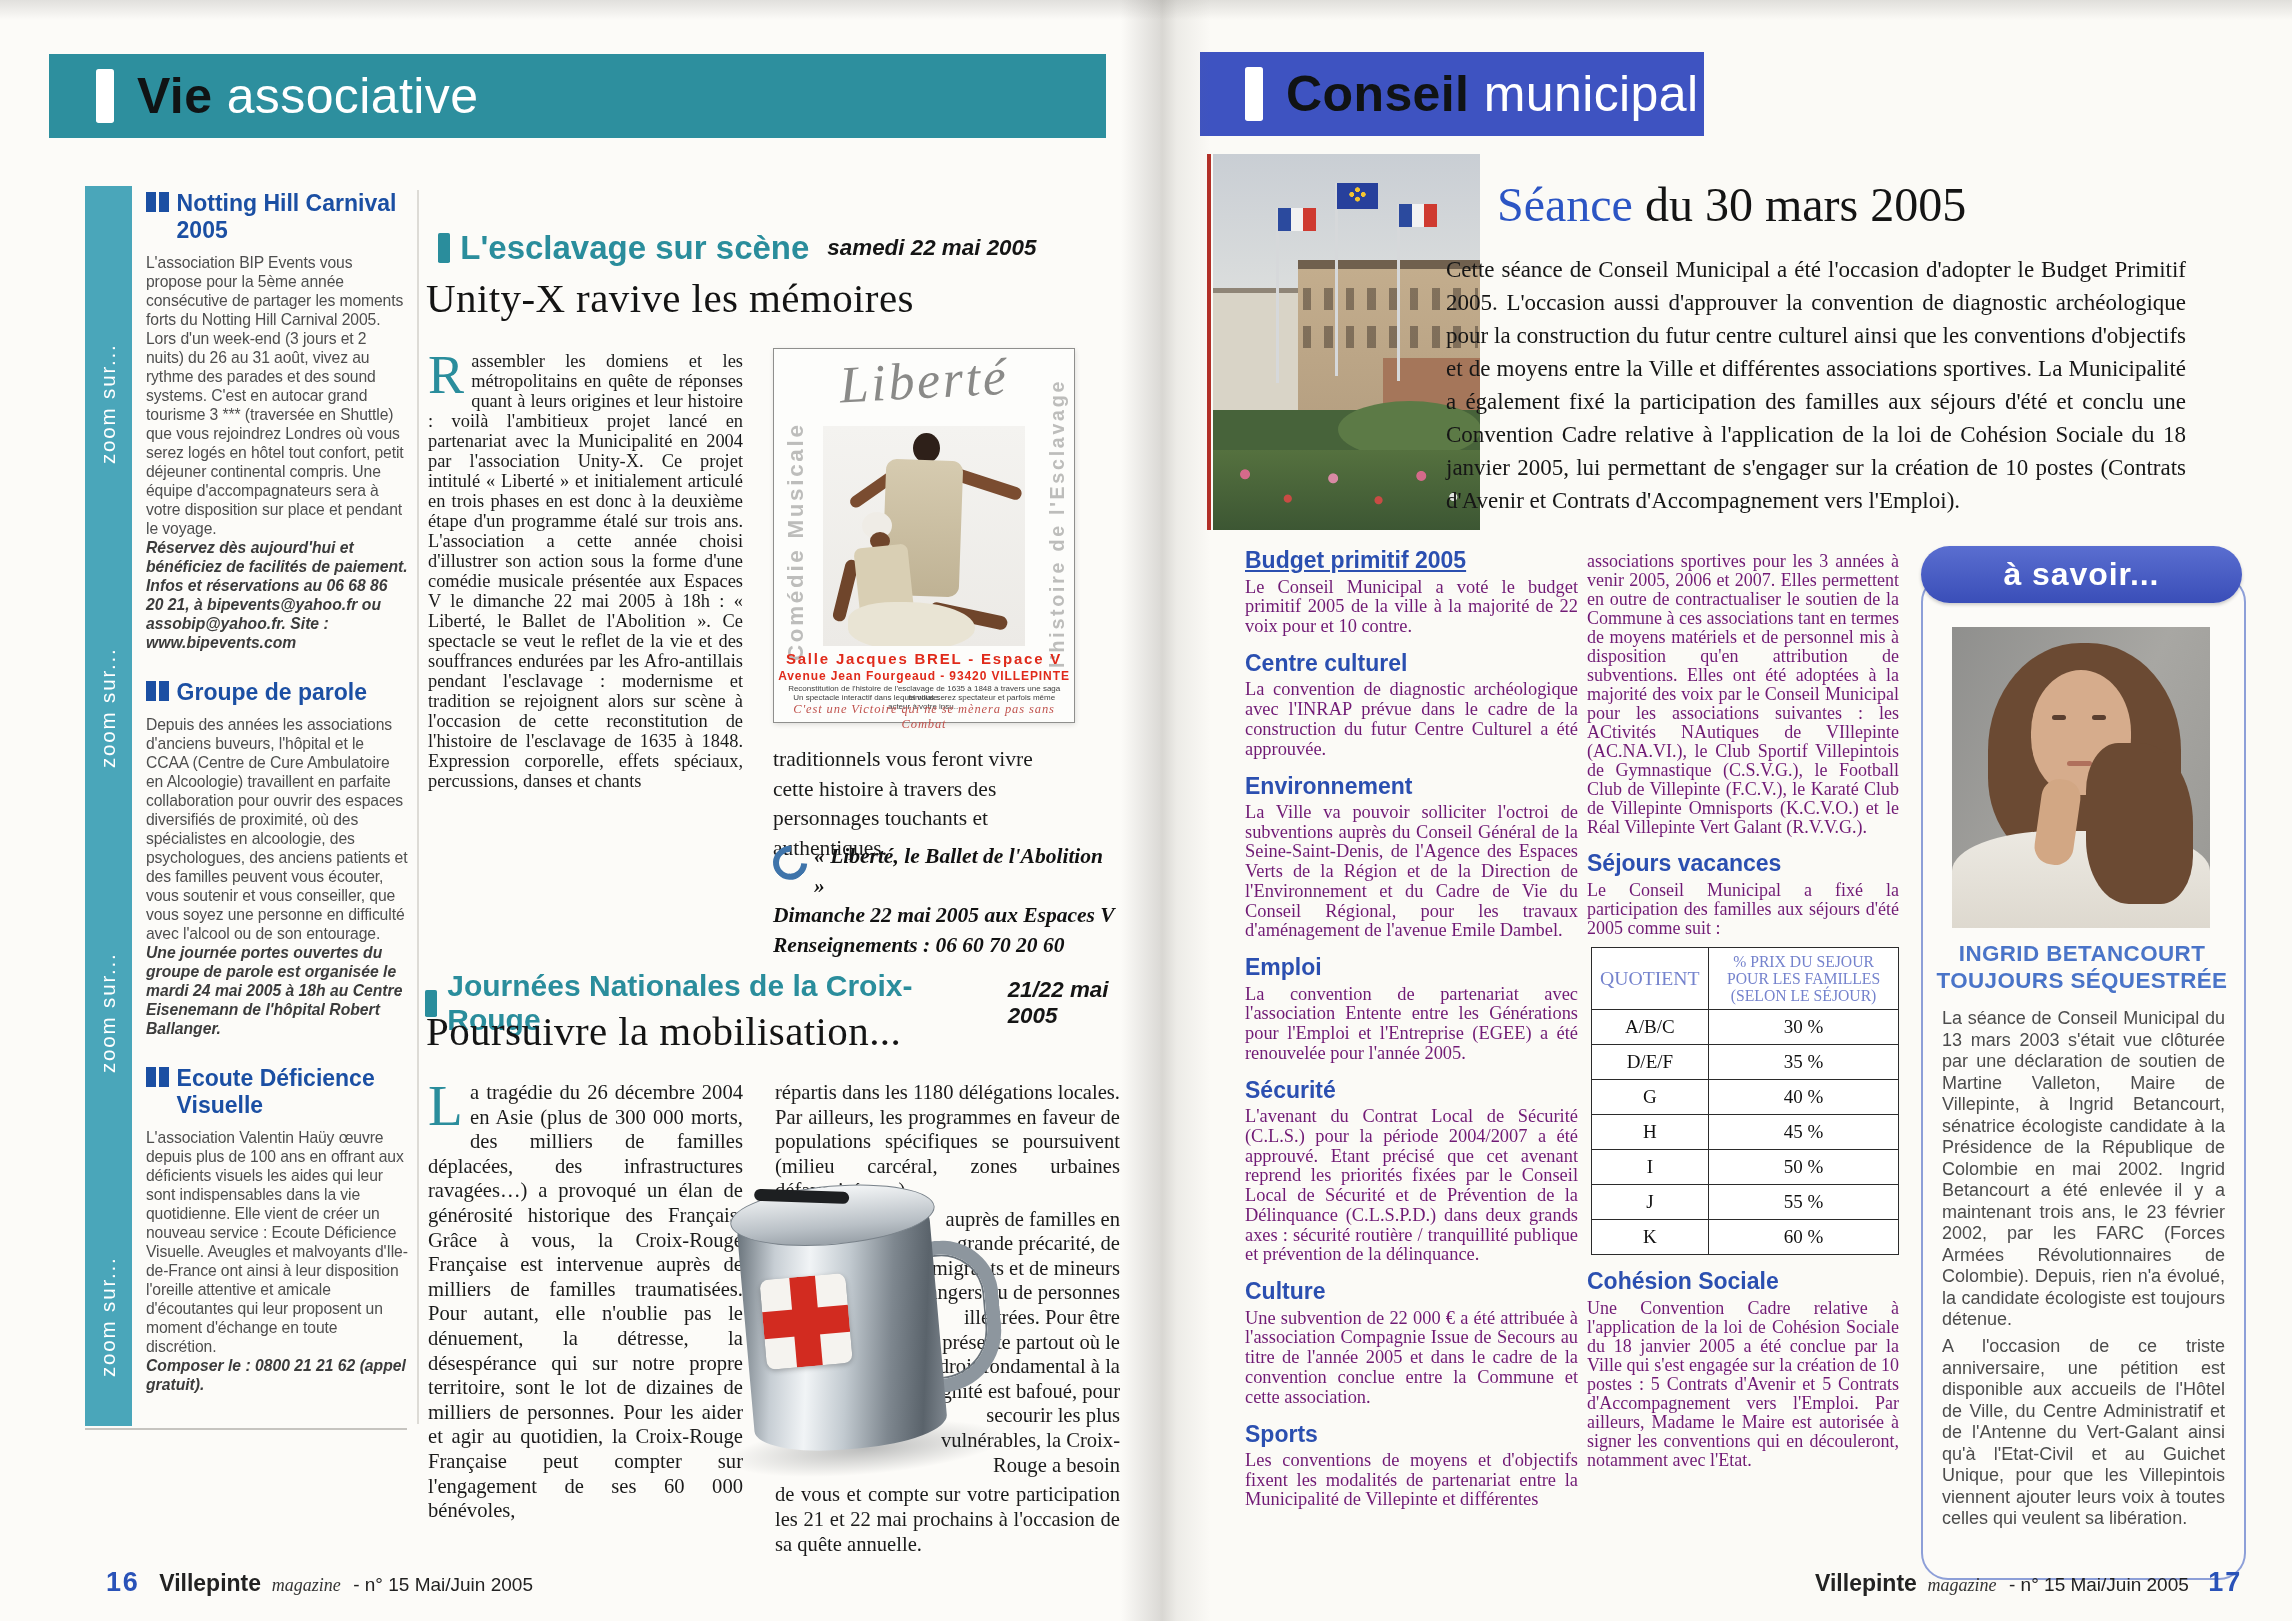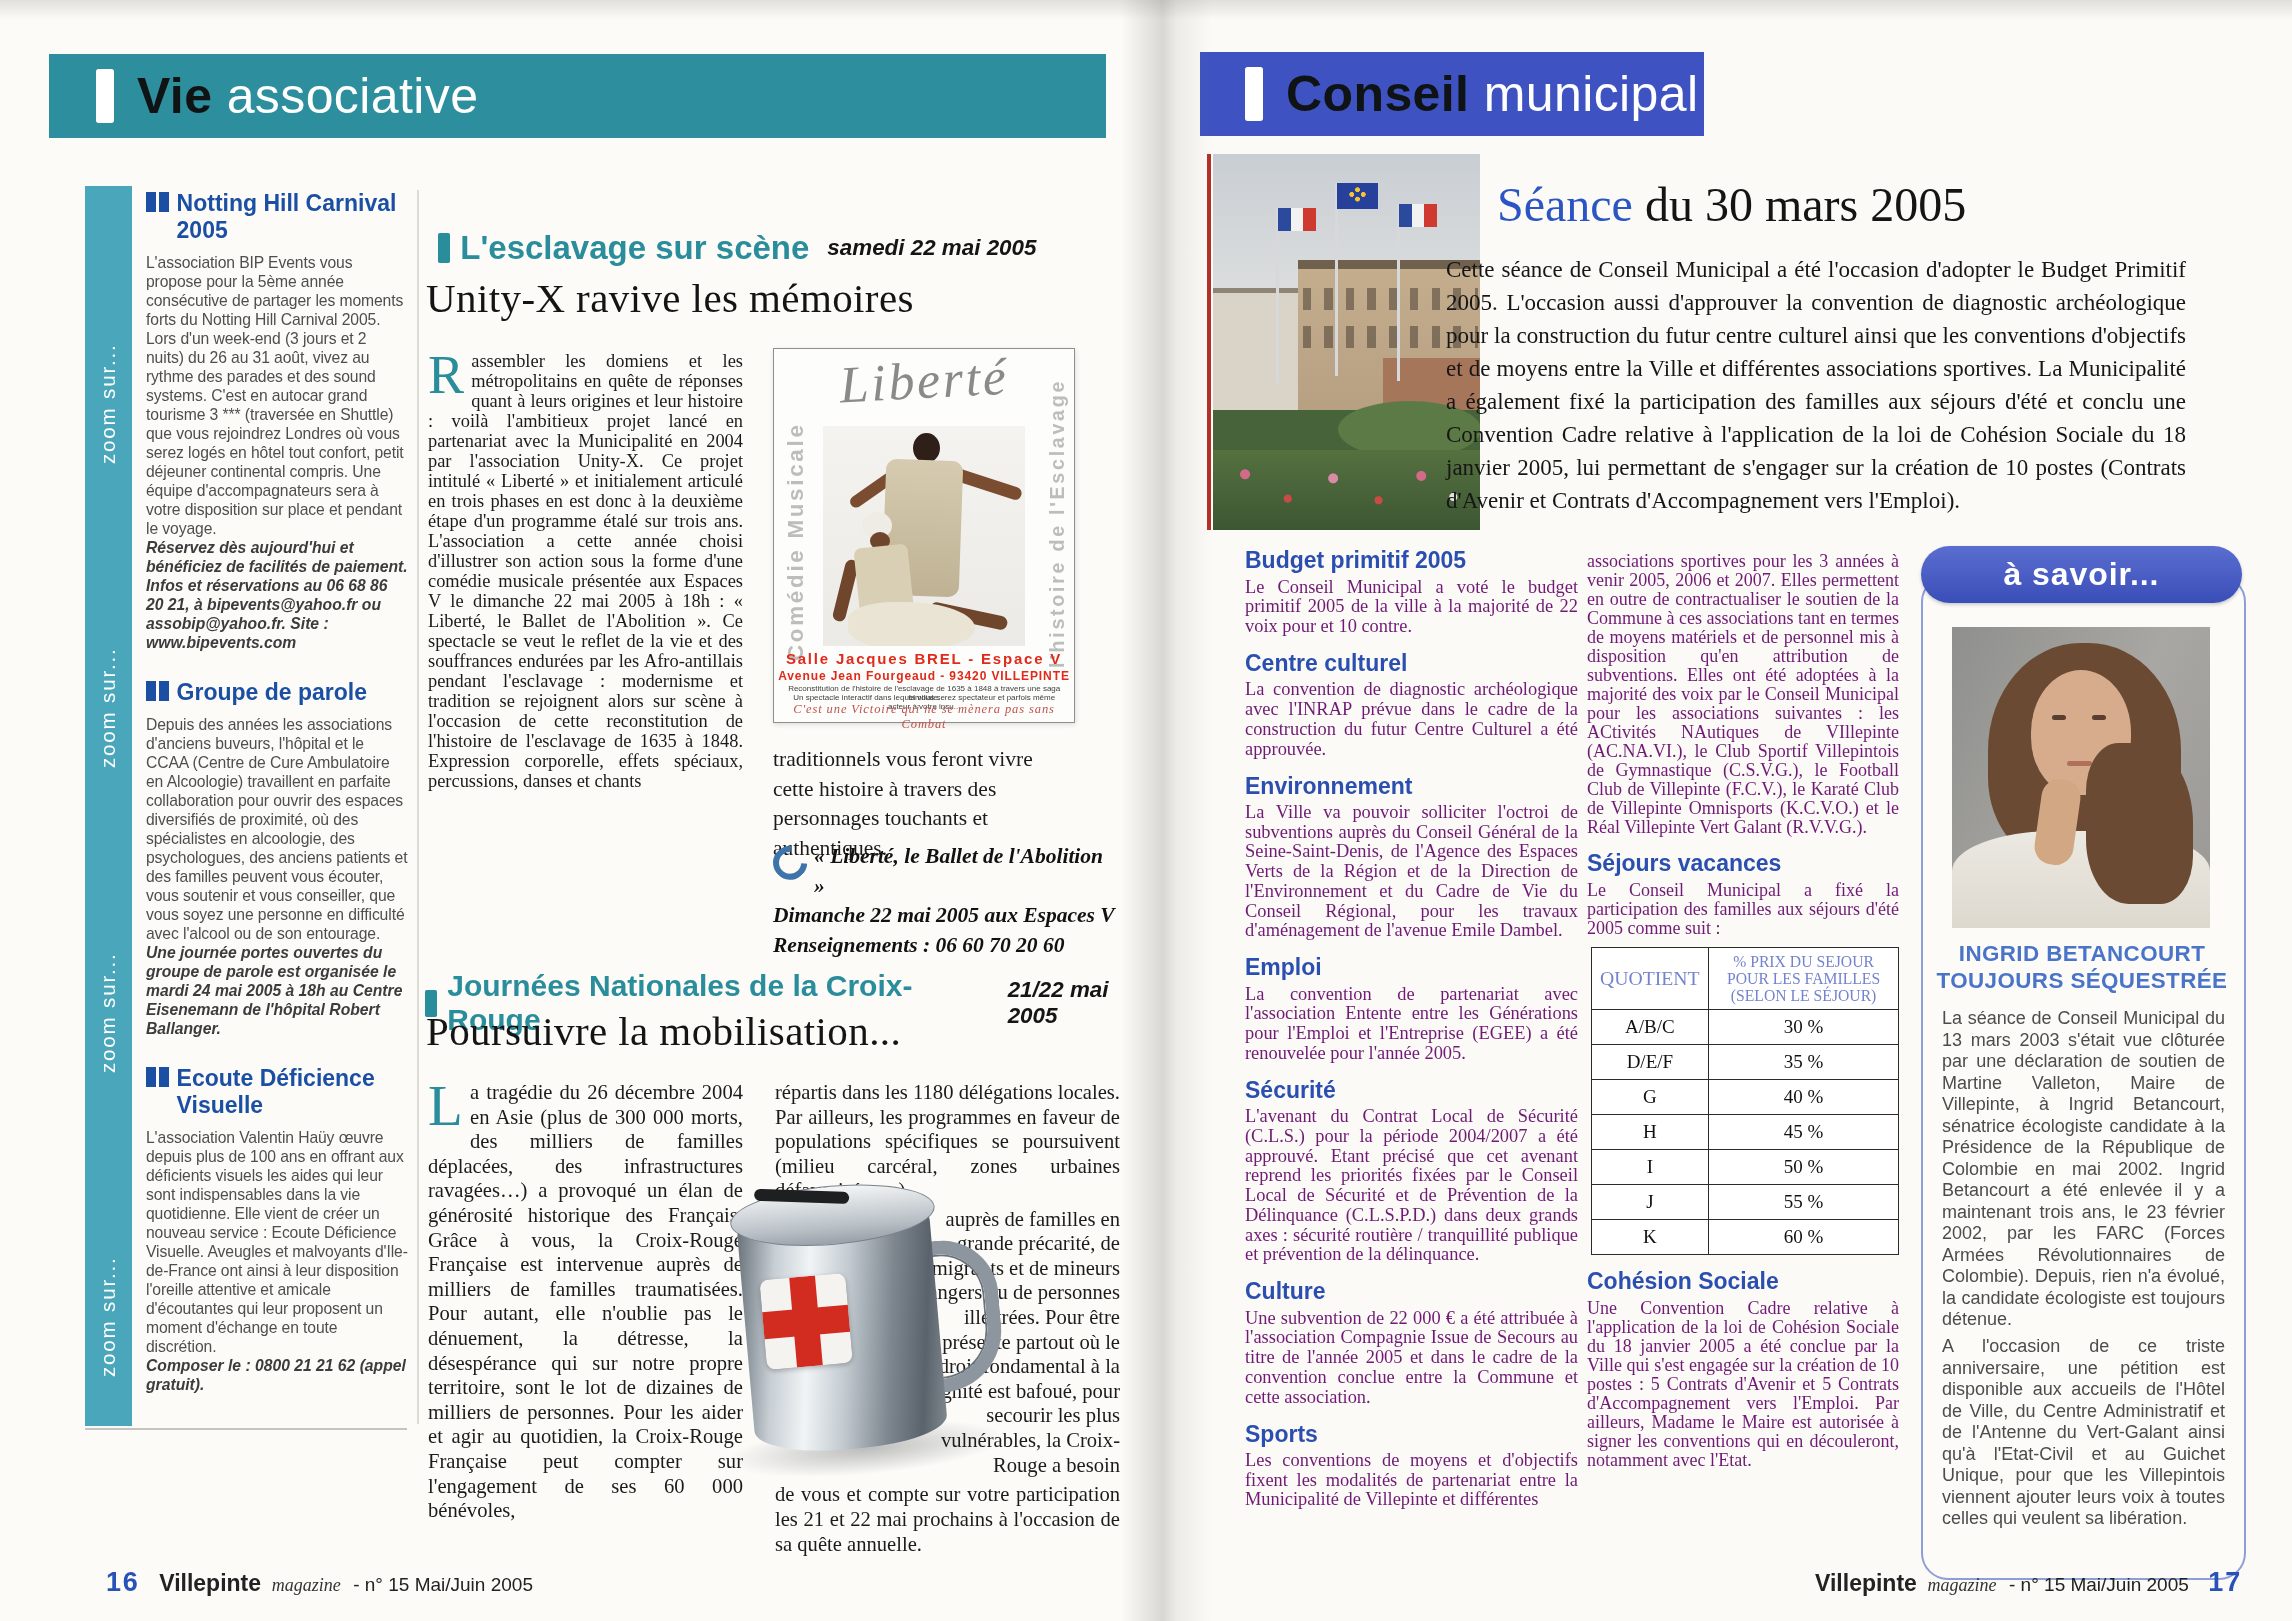--- a/index.html
+++ b/index.html
@@ -81,21 +81,21 @@
   #bphoto{left:1213px;top:154px;width:267px;height:376px;overflow:hidden;background:linear-gradient(180deg,#c9ced4 0%,#dfe1df 45%,#d7d8d4 58%);}
   .bp{position:absolute;}
   #leadtitle{left:1497px;top:177px;font-size:48px;}
   #leadtitle .acc{color:#2c55c4;}
   #leadtitle .rest{color:#141414;}
   #intro{left:1446px;top:253px;width:740px;font-size:23px;line-height:33px;color:#161616;}
   
   #rc1{left:1245px;top:548px;width:333px;}
   #rc2{left:1587px;top:552px;width:312px;}
   .sec-h{font-size:23px;line-height:25px;font-weight:bold;color:#2b4fb0;margin:14.3px 0 4.5px;}
-  #rc1 .sec-h:first-child,#rc2 .sec-h:first-child{margin-top:0;}
+  #rc1 .sec-h:first-child,#rc2 .sec-h:first-child{margin-top:0;text-decoration:underline;}
   .sec-p{font-family:"Liberation Serif","DejaVu Serif",serif;font-size:18.4px;line-height:19.7px;color:#701a75;}
   #rc2 .sec-p{font-size:18px;line-height:19px;}
   
   #sejtable{border-collapse:collapse;margin:9px 0 0 3.6px;background:#fff;}
   #sejtable td{border:1.8px solid #2b2b2b;text-align:center;vertical-align:middle;}
   #sejtable .th{color:#7583cd;font-family:"Liberation Serif","DejaVu Serif",serif;}
   #sejtable .th1{font-size:19.7px;width:115px;height:59px;}
   #sejtable .th2{font-size:15.7px;line-height:17px;width:181px;padding:1.8px 5.4px;}
   #sejtable .tq{font-family:"Liberation Serif","DejaVu Serif",serif;font-size:19px;height:32px;color:#111;}
   #sejtable .tp{font-family:"Liberation Serif","DejaVu Serif",serif;font-size:19px;color:#111;}

